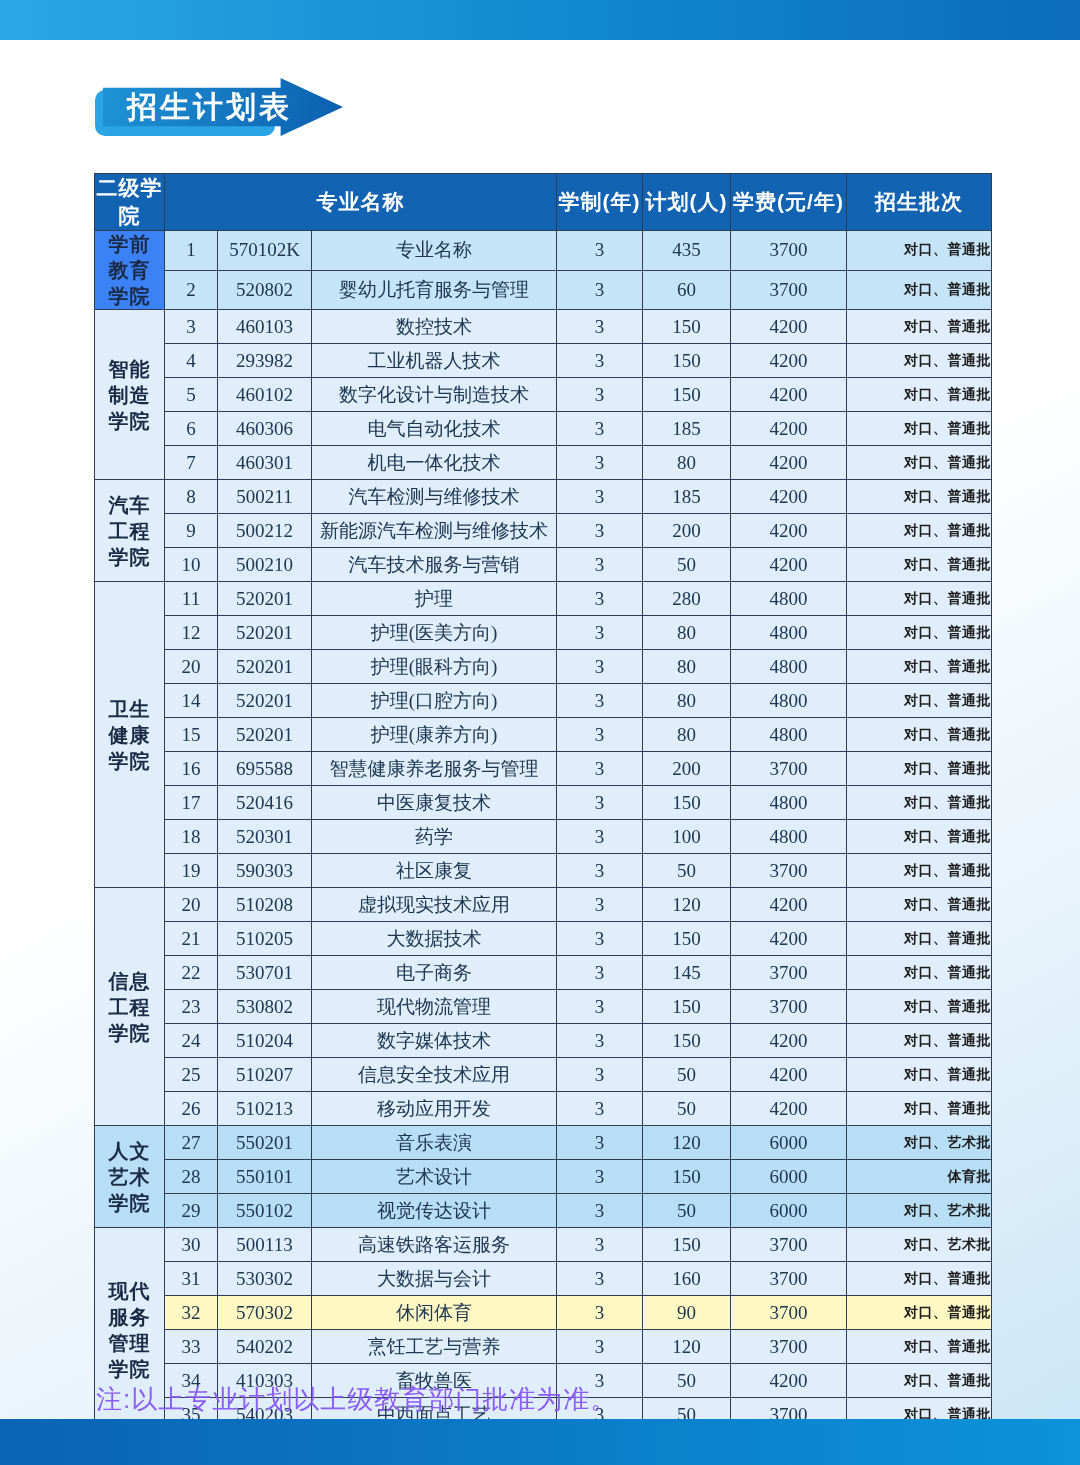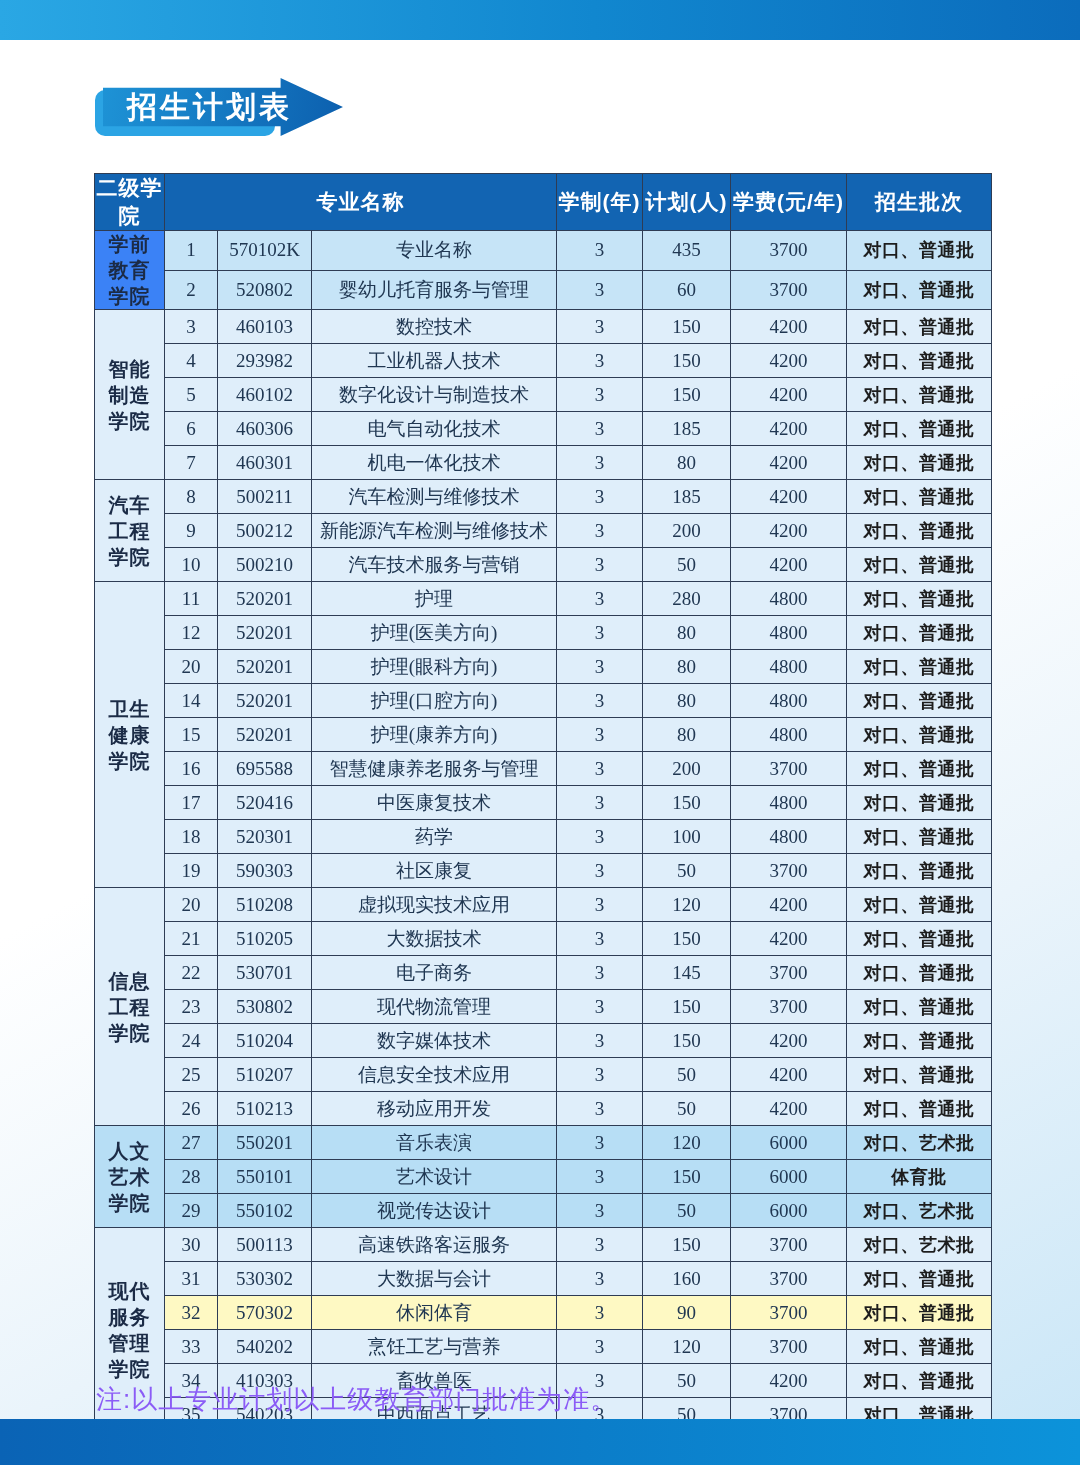--- a/index.html
+++ b/index.html
@@ -35,21 +35,21 @@
   table{border-collapse:collapse;width:100%;table-layout:fixed;}
   th,td{border:1.6px solid #2e3c54;text-align:center;padding:0;overflow:hidden;}
   thead th{
     background:#1264b2;color:#ffffff;font-weight:bold;font-size:21px;height:38px;
     font-family:"Liberation Sans",sans-serif;letter-spacing:1px;
   }
   tbody td{
     height:33px;font-size:19px;color:#203752;
     font-family:"Liberation Serif","DejaVu Serif",serif;
   }
-  td.c-batch{font-family:"Liberation Sans",sans-serif;font-weight:600;color:#1d1d1d;font-size:18px;letter-spacing:0.5px;}
+  td.c-batch{font-family:"Liberation Sans",sans-serif;font-weight:600;color:#1d1d1d;font-size:14px;letter-spacing:0.5px;text-align:right;}
   td.college{
     font-family:"Liberation Sans",sans-serif;font-weight:600;font-size:20px;
     white-space:pre-line;line-height:1.3;color:#1b2b46;letter-spacing:1px;
   }
   tr.shade-light td{background:#dfeefa;}
   tr.shade-mid td{background:#c6e4f7;}
   tr.shade-dark td{background:#b7def5;}
   tr.shade-hl td{background:#fef9c3;}
   td.college.shade-light{background:#dfeefa;}
   td.college.shade-mid{background:#3b82f6;}

